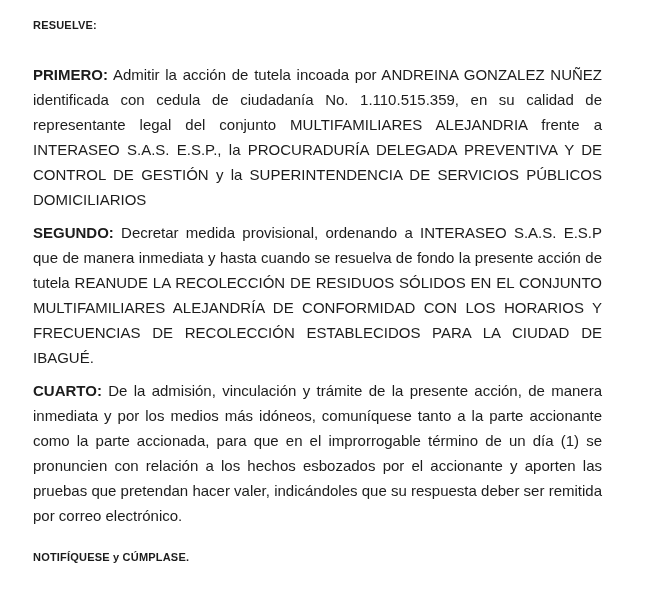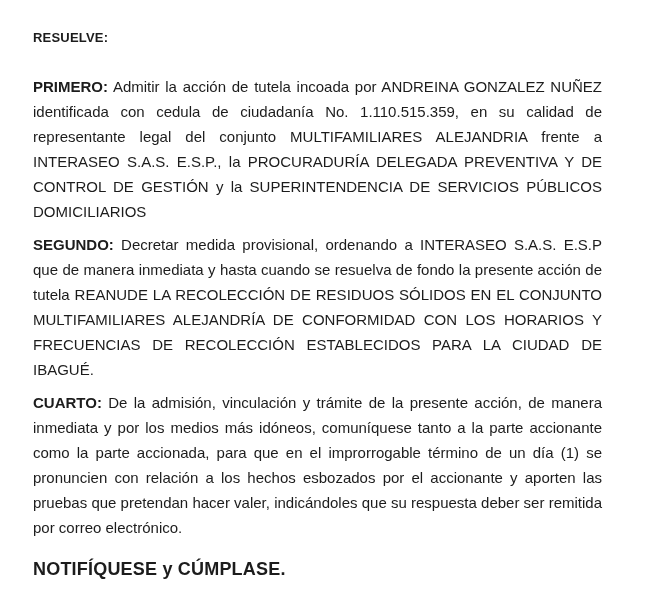--- a/index.html
+++ b/index.html
@@ -15,35 +15,35 @@
     box-sizing: border-box;
     padding: 13px 32px 0 33px;
     overflow: hidden;
     font-family: "Liberation Sans", "DejaVu Sans", sans-serif;
     color: #1c1c1c;
     font-size: 15px;
     line-height: 25px;
   }
   .doc-heading {
     font-weight: bold;
-    font-size: 13px;
-    margin: 12px 0 24px 0;
+    font-size: 11px;
+    margin: 0 0 24px 0;
     letter-spacing: 0.2px;
   }
   .doc-paragraph {
     margin: 0 16px 8px 0;
     text-align: justify;
     text-justify: inter-word;
   }
   .para-label {
     font-weight: bold;
   }
   .doc-closing {
     font-weight: bold;
-    font-size: 18px;
+    font-size: 11px;
     margin: 17px 0 0 0;
     letter-spacing: 0.2px;
   }
 </style>
 </head>
 <body>
 
 <div class="page">
 
   <h1 class="doc-heading">RESUELVE:</h1>

